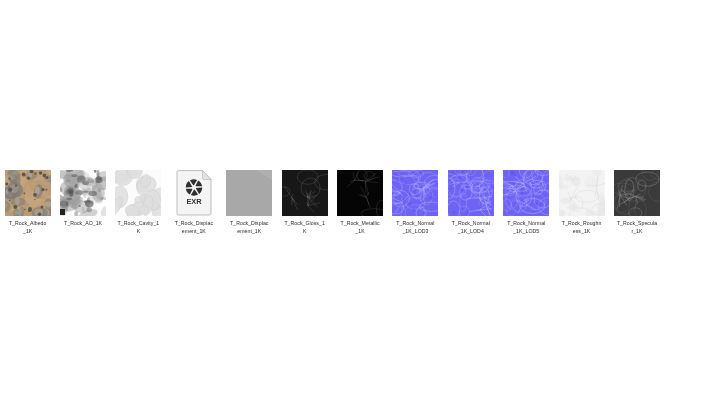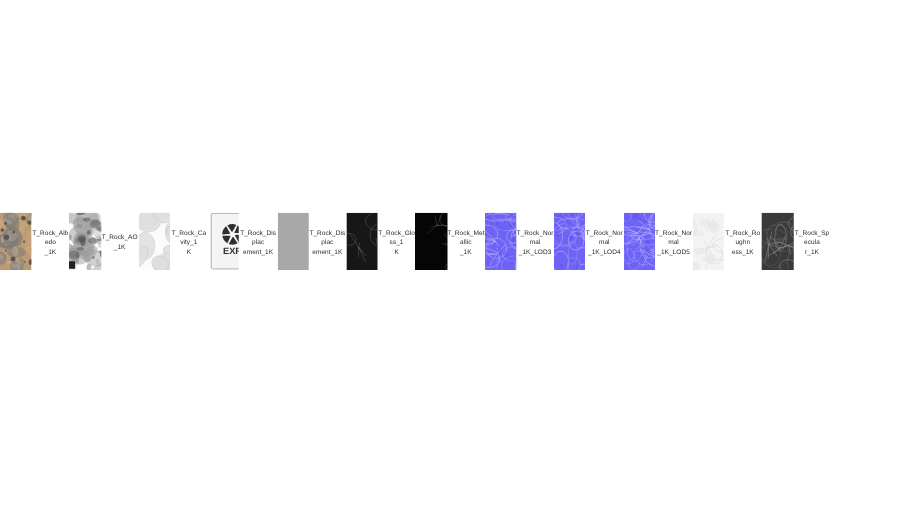--- a/index.html
+++ b/index.html
@@ -24,20 +24,21 @@
     display: flex;
     flex-direction: row;
     align-items: flex-start;
     justify-content: flex-start;
   }
 
   .asset-item {
     width: 55.4px;
     flex: 0 0 55.4px;
     display: flex;
+    flex-direction: column;
     align-items: center;
     padding: 0 0 0 0;
   }
 
   .thumb-wrap {
     width: 46px;
     height: 46px;
     position: relative;
     overflow: hidden;
     display: block;

